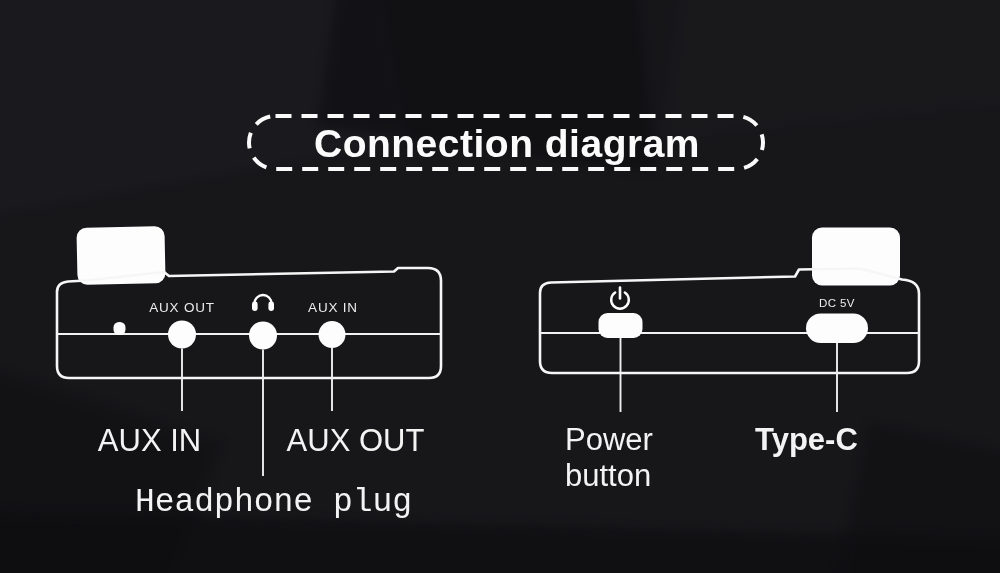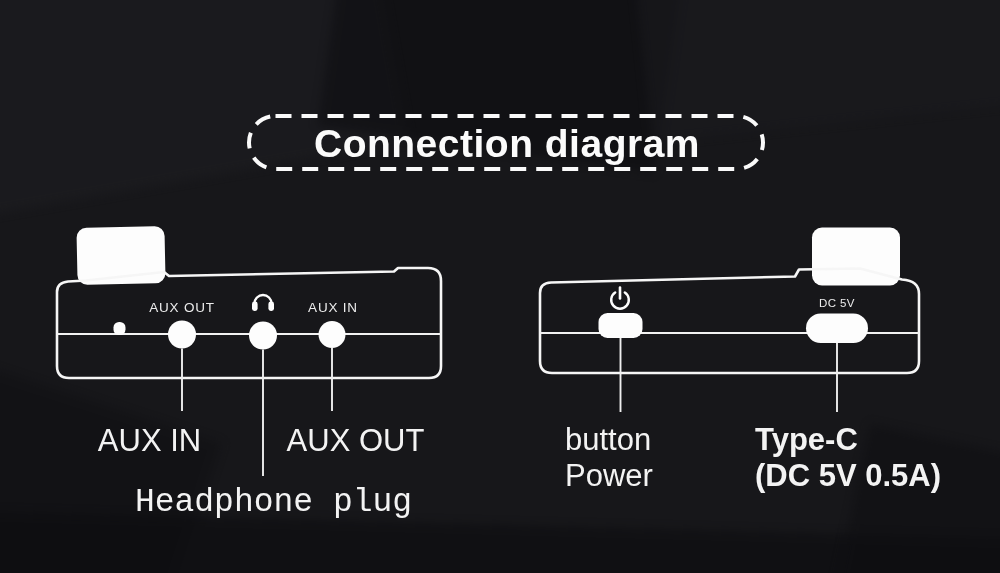--- a/index.html
+++ b/index.html
@@ -98,22 +98,21 @@
     </g>
   </svg>
 
   <div class="caption centered" style="left:62px;top:423px;width:175px;">AUX IN</div>
 
   <div class="caption centered" style="left:268px;top:423px;width:175px;">AUX OUT</div>
 
   <div class="caption centered" style="left:131px;top:485px;width:285px;font-size:33px;font-family:Liberation Mono, monospace;">Headphone plug</div>
 
   <div class="caption" style="left:565px;top:422px;">
+    <div>Power</div>
     <div>button</div>
-    <div>Power</div>
   </div>
 
   <div class="caption" style="left:755px;top:422px;font-weight:bold;">
     <div>Type-C</div>
-    <div>(DC 5V 0.5A)</div>
   </div>
 
 </div>
 
 </body></html>

